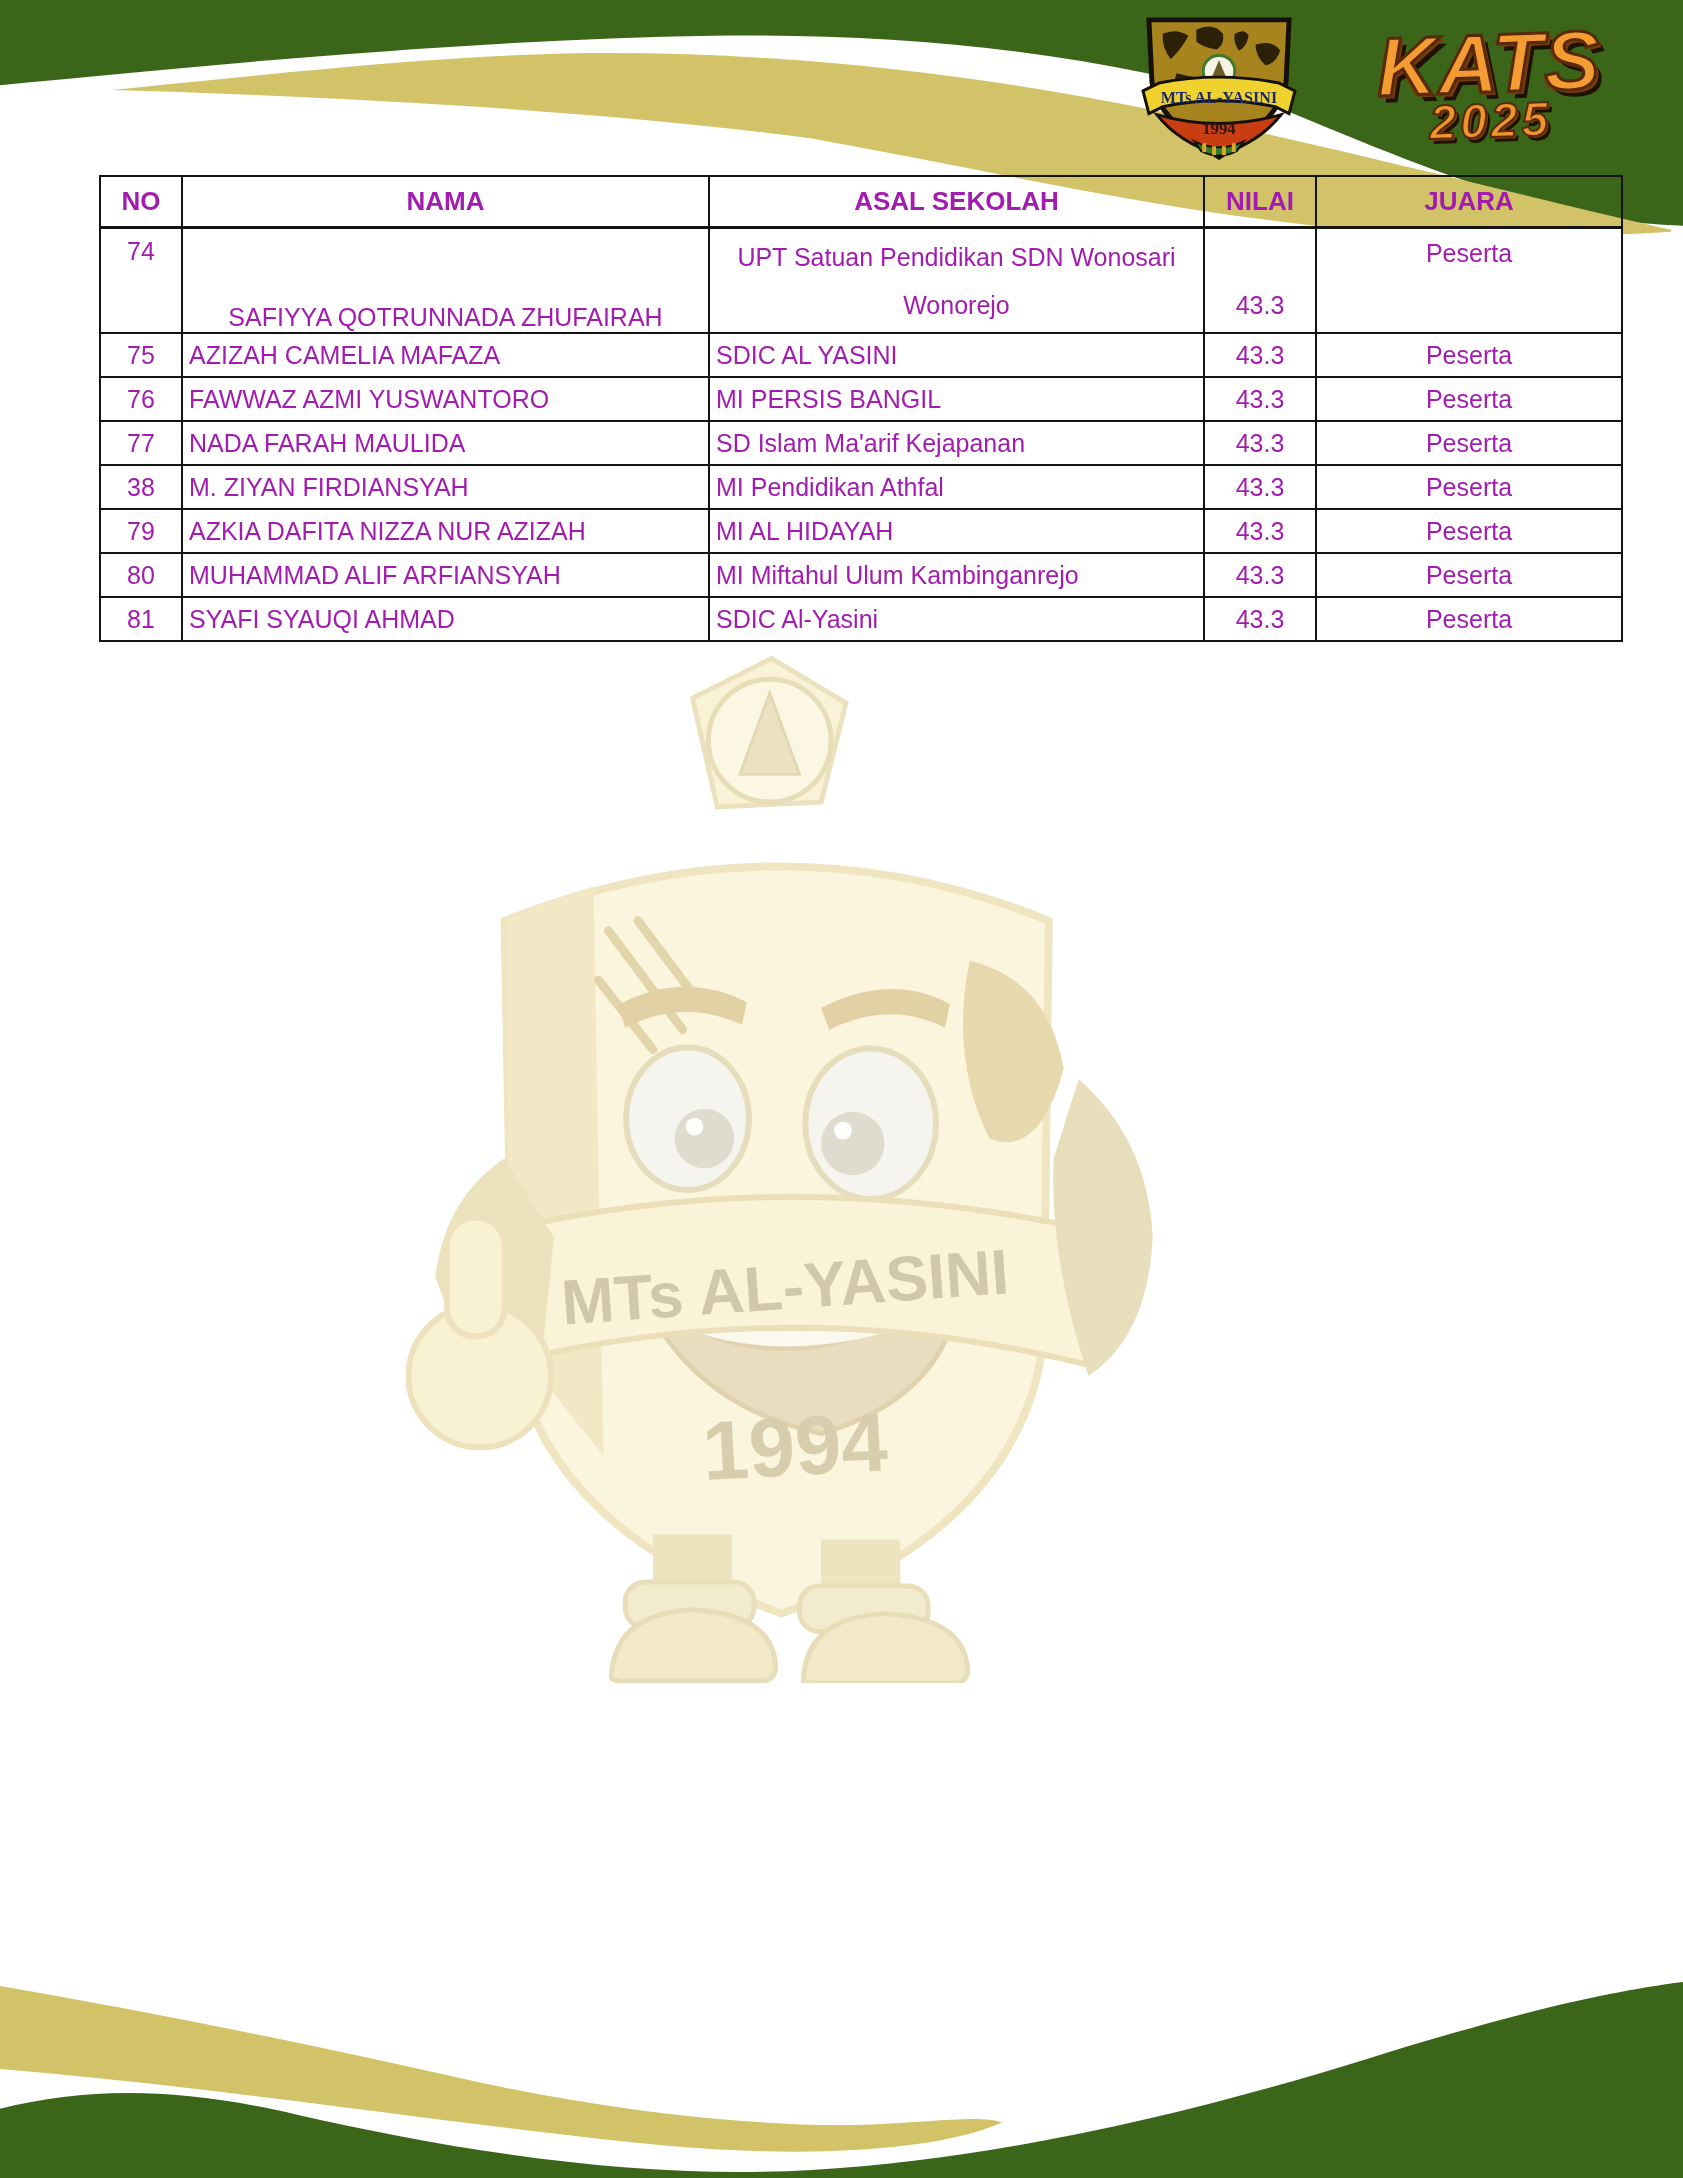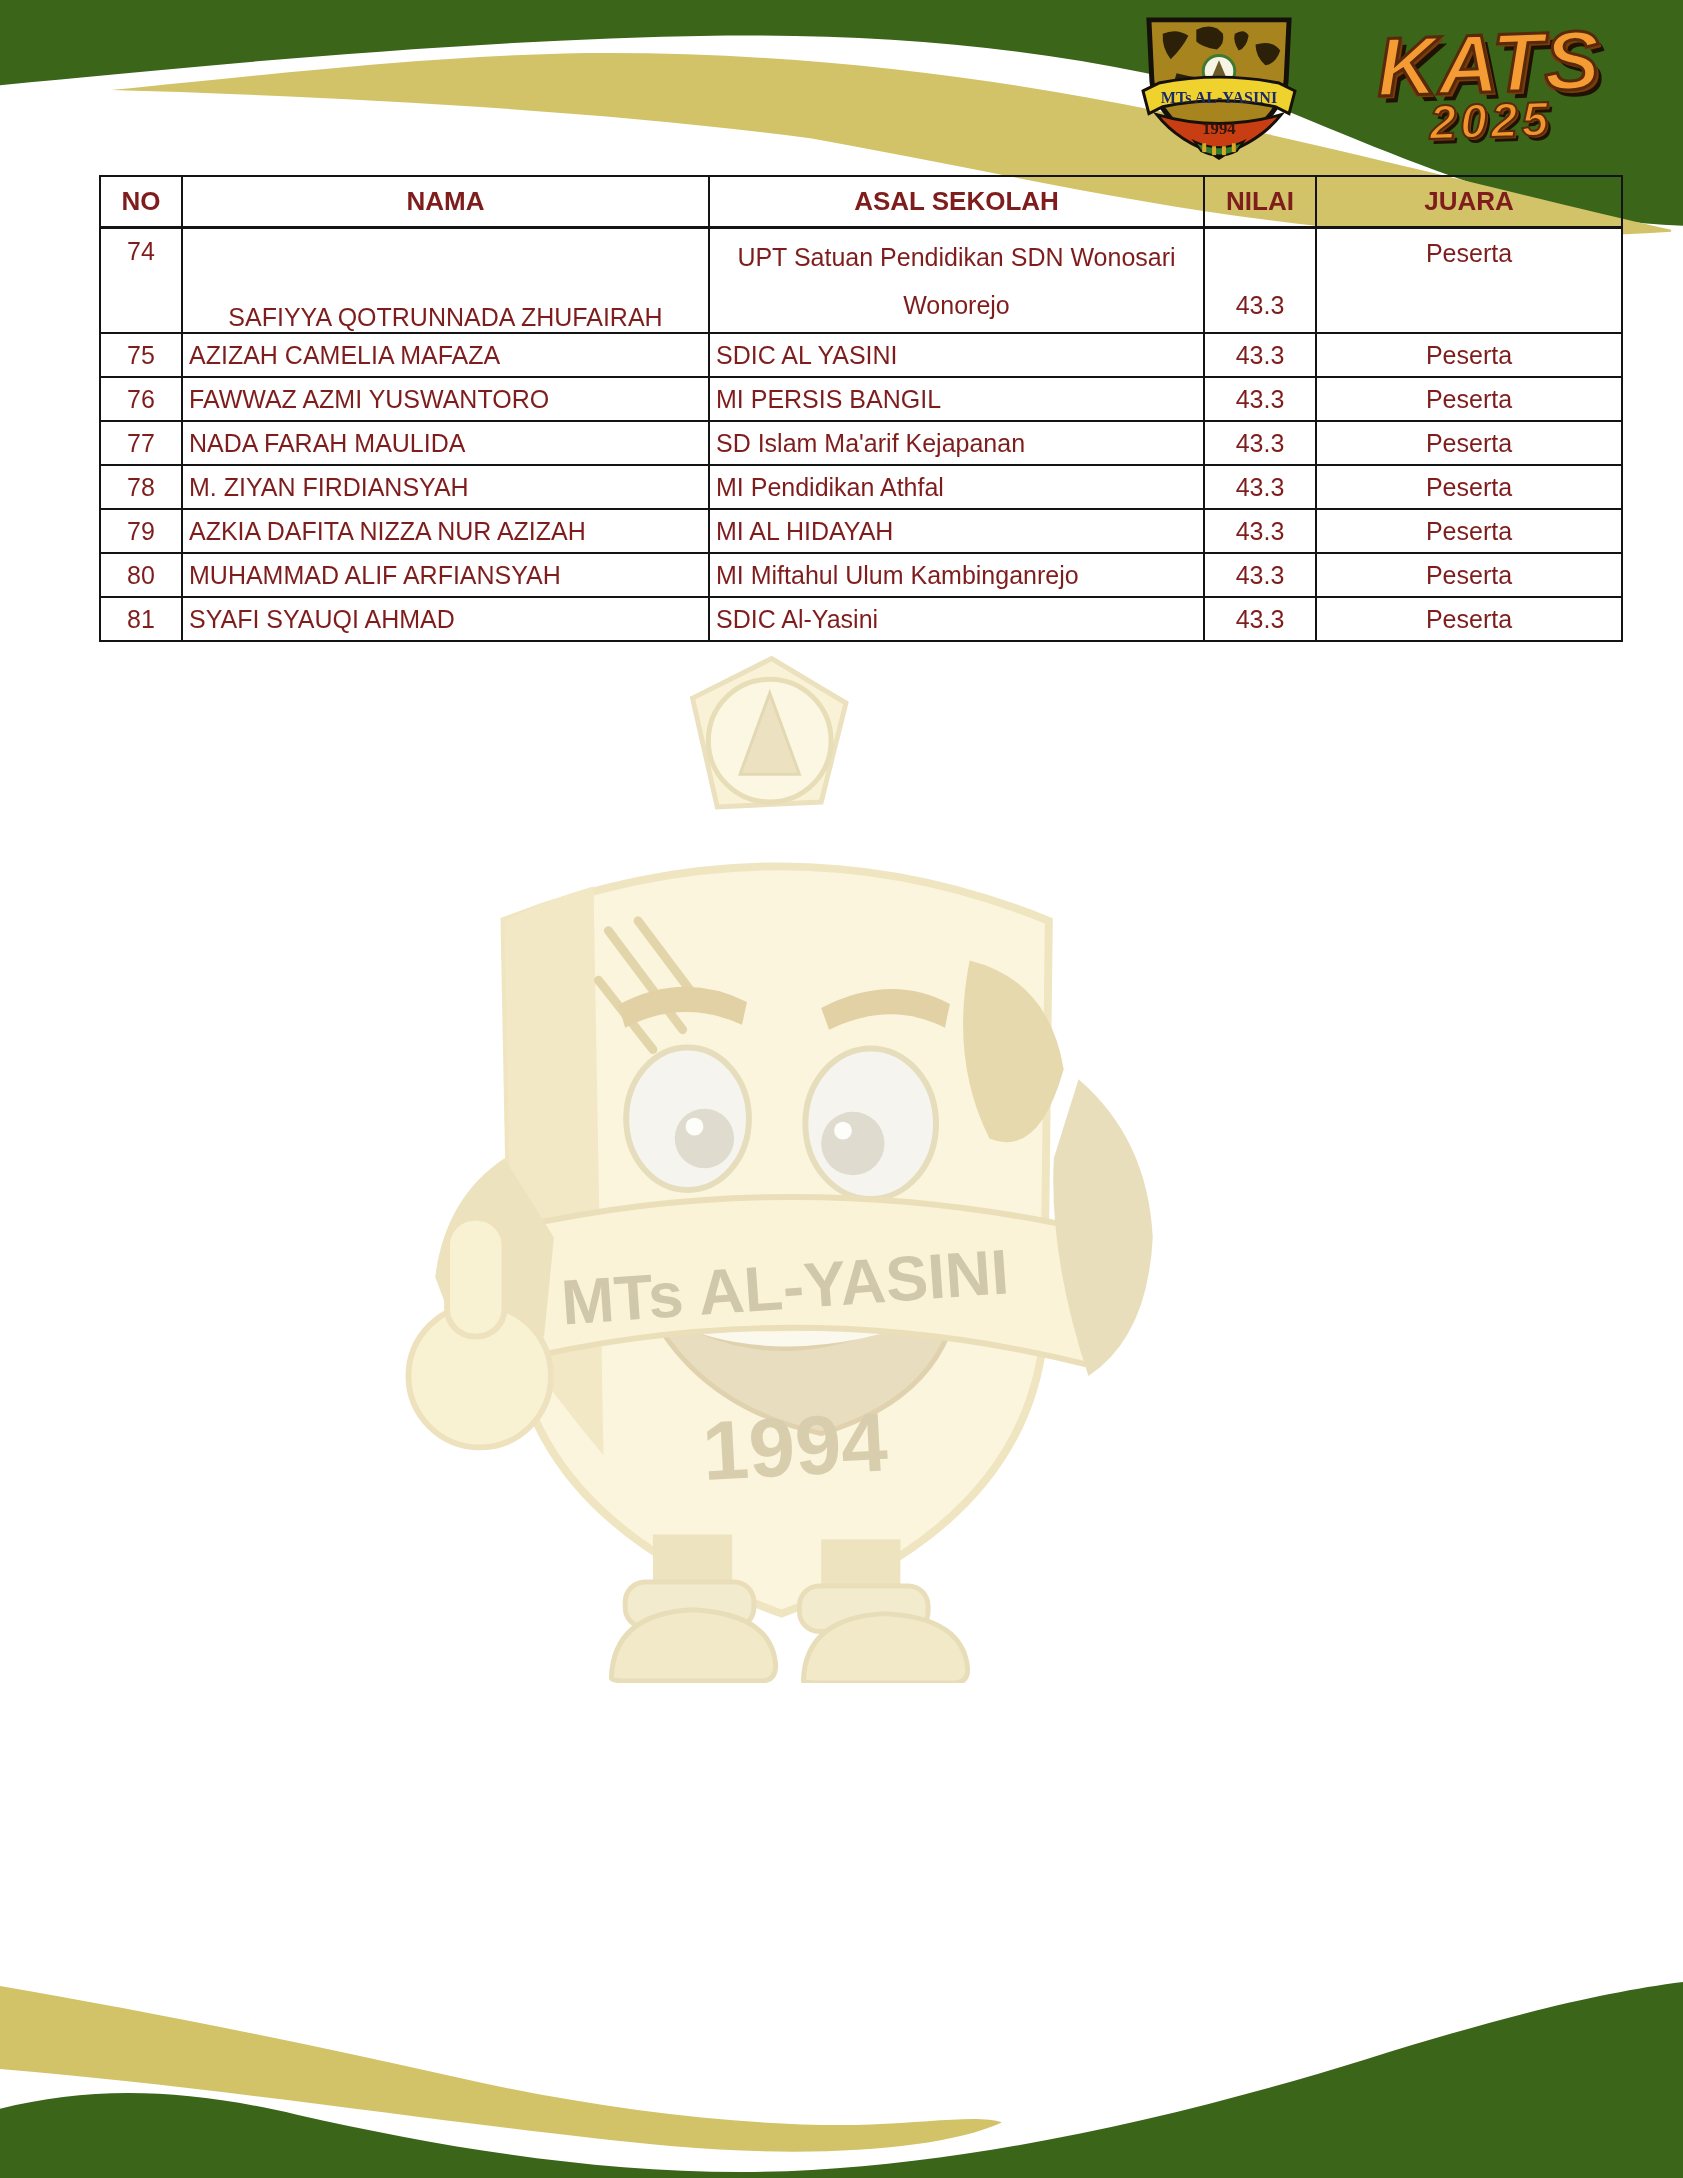--- a/index.html
+++ b/index.html
@@ -8,21 +8,21 @@
     background:#ffffff; overflow:hidden;
     font-family:"Liberation Sans", sans-serif;
   }
   .bg-svg { position:absolute; left:0; top:0; width:1683px; height:2178px; z-index:0; }
   .watermark-svg { position:absolute; left:356px; top:604px; width:871px; height:1079px; z-index:1; }
 
   
   .results-table-wrap { position:absolute; left:99px; top:175px; z-index:2; }
   table.results {
     border-collapse:collapse; table-layout:fixed; width:1522px;
-    color:#7f1d1d; font-size:25px;
+    color:#a21caf; font-size:25px;
   }
   table.results th, table.results td {
     border:2px solid #141414; overflow:hidden;
   }
   table.results th {
     height:49px; font-size:26px; font-weight:bold; text-align:center;
     background:transparent; border-bottom:3px solid #141414; padding:0 4px;
   }
   table.results td { background:#ffffff; height:42px; vertical-align:middle; padding:0 6px; }
   td.c-no    { text-align:center; }
@@ -179,21 +179,21 @@
             <td class="c-juara">Peserta</td>
           </tr>
           <tr>
             <td class="c-no">77</td>
             <td class="c-nama">NADA FARAH MAULIDA</td>
             <td class="c-asal">SD Islam Ma'arif Kejapanan</td>
             <td class="c-nilai">43.3</td>
             <td class="c-juara">Peserta</td>
           </tr>
           <tr>
-            <td class="c-no">78</td>
+            <td class="c-no">38</td>
             <td class="c-nama">M. ZIYAN FIRDIANSYAH</td>
             <td class="c-asal">MI Pendidikan Athfal</td>
             <td class="c-nilai">43.3</td>
             <td class="c-juara">Peserta</td>
           </tr>
           <tr>
             <td class="c-no">79</td>
             <td class="c-nama">AZKIA DAFITA NIZZA NUR AZIZAH</td>
             <td class="c-asal">MI AL HIDAYAH</td>
             <td class="c-nilai">43.3</td>

